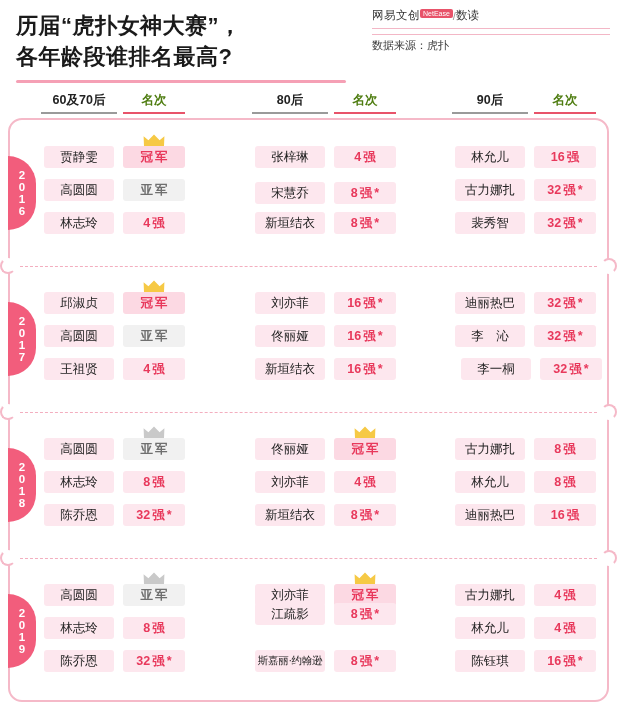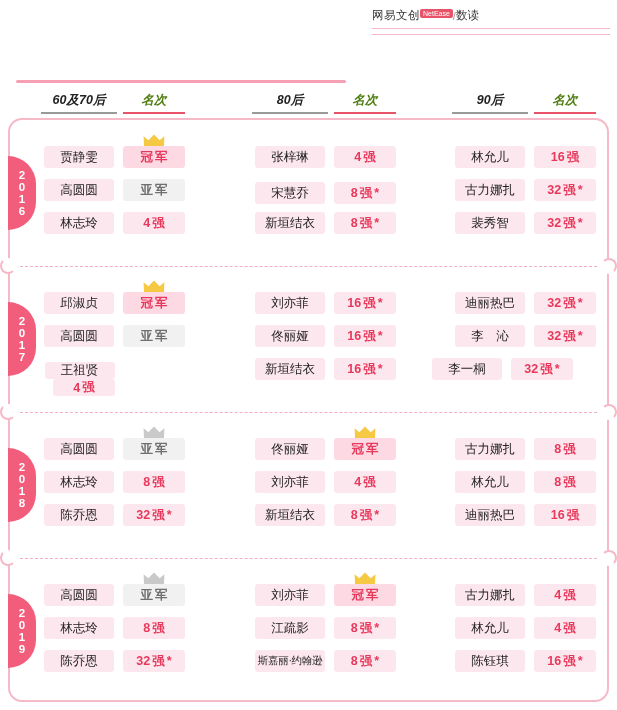--- a/index.html
+++ b/index.html
@@ -86,21 +86,20 @@
   }
   .ch{
     position:absolute;
     font-size:12.5px;
     color:#222;
     font-weight:bold;
     padding-bottom:3px;
     border-bottom:2px solid #9a9a9a;
     text-align:center;
     box-sizing:border-box;
-    font-style:italic;
   }
   .ch.rank{border-bottom-color:#e8536a;color:#4d7c0f;}
 
   
   .ticket{
     position:absolute;
     left:8px;top:118px;
     width:601px;height:584px;
     border:2px solid #f5b9c8;
     border-radius:14px;
@@ -191,34 +190,39 @@
     top:-12px;left:50%;
     transform:translateX(-50%);
     width:22px;height:13px;
   }
   .crown.silver svg path{fill:#c9c9c9;}
 </style>
 </head>
 <body>
 
 <div class="header">
+  <div class="title">
+    <span>历届“虎扑女神大赛”，</span>
+    <span class="line2">各年龄段谁排名最高?</span>
+  </div>
   <div class="title-underline"></div>
 
   <div class="hdr-right">
     <div class="brandline">
       <span class="brandbox">网易</span>
       <span class="brandbox">文创</span>
       <span class="brand-tag">NetEase</span>
       <span class="brand-sep">/</span>
       <span class="brand-sub">数读</span>
     </div>
     <div class="brand-rule"></div>
     <div class="note">
     </div>
     <div class="src-rule"></div>
+    <div class="source">数据来源：虎扑</div>
   </div>
 </div>
 
 <div class="colhead" id="colhead">
     <div class="ch" style="left: 41px; width: 76px;">60及70后</div>
     <div class="ch rank" style="left: 123px; width: 62px;">名次</div>
     <div class="ch" style="left: 252px; width: 76px;">80后</div>
     <div class="ch rank" style="left: 334px; width: 62px;">名次</div>
     <div class="ch" style="left: 452px; width: 76px;">90后</div>
     <div class="ch rank" style="left: 534px; width: 62px;">名次</div>
@@ -317,21 +321,21 @@
             </svg></span>
         </div>
       </div>
       <div class="entry" style="left: 34px; top: 63px;">
         <div class="namepill">高圆圆</div>
         <div class="rankpill runner">
           <span class="num">亚</span>
           <span class="unit">军</span>
         </div>
       </div>
-      <div class="entry" style="left: 34px; top: 96px; flex-direction: column;">
+      <div class="entry" style="left: 34px; top: 96px;">
         <div class="namepill">王祖贤</div>
         <div class="rankpill">
           <span class="num">4</span>
           <span class="unit">强</span>
         </div>
       </div>
       <div class="entry" style="left: 245px; top: 30px;">
         <div class="namepill">刘亦菲</div>
         <div class="rankpill">
           <span class="num">16</span>
@@ -364,21 +368,21 @@
         </div>
       </div>
       <div class="entry" style="left: 445px; top: 63px;">
         <div class="namepill">李　沁</div>
         <div class="rankpill">
           <span class="num">32</span>
           <span class="unit">强</span>
           <span class="star">*</span>
         </div>
       </div>
-      <div class="entry" style="left: 422px; top: 96px; text-align: right;">
+      <div class="entry" style="left: 451px; top: 96px; text-align: right;">
         <div class="namepill">李一桐</div>
         <div class="rankpill">
           <span class="num">32</span>
           <span class="unit">强</span>
           <span class="star">*</span>
         </div>
       </div>
     </div>
     <div class="divider" style="top: 292px;"></div>
     <div class="notch left" style="top: 284px;"></div>
@@ -494,21 +498,21 @@
       <div class="entry" style="left: 245px; top: 30px;">
         <div class="namepill">刘亦菲</div>
         <div class="rankpill champ">
           <span class="num">冠</span>
           <span class="unit">军</span>
           <span class="crown"><svg viewBox="0 0 22 13" width="22" height="13">
               <path fill="#f6c945" d="M1 12 L0.6 2.2 L5.4 6.2 L11 0.6 L16.6 6.2 L21.4 2.2 L21 12 Z"></path>
             </svg></span>
         </div>
       </div>
-      <div class="entry" style="left: 245px; top: 63px;">
+      <div class="entry" style="left: 245px; top: 49px;">
         <div class="namepill">江疏影</div>
         <div class="rankpill">
           <span class="num">8</span>
           <span class="unit">强</span>
           <span class="star">*</span>
         </div>
       </div>
       <div class="entry" style="left: 245px; top: 96px;">
         <div class="namepill small">斯嘉丽·约翰逊</div>
         <div class="rankpill">

